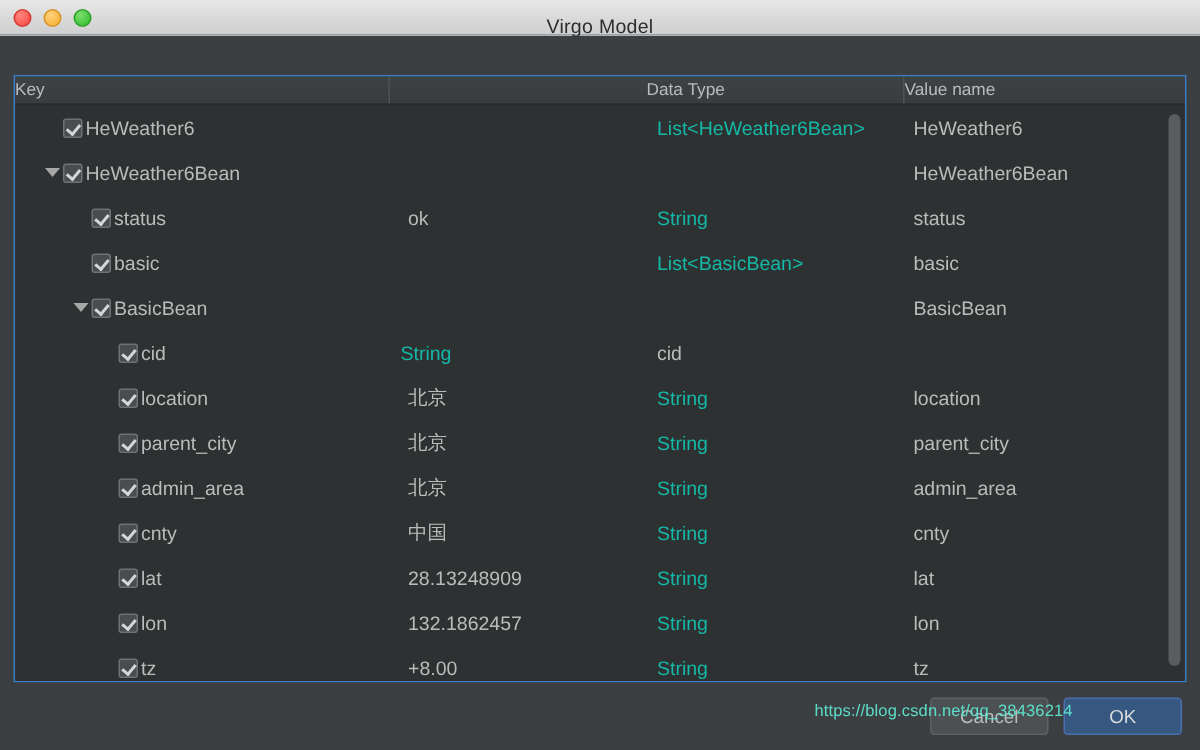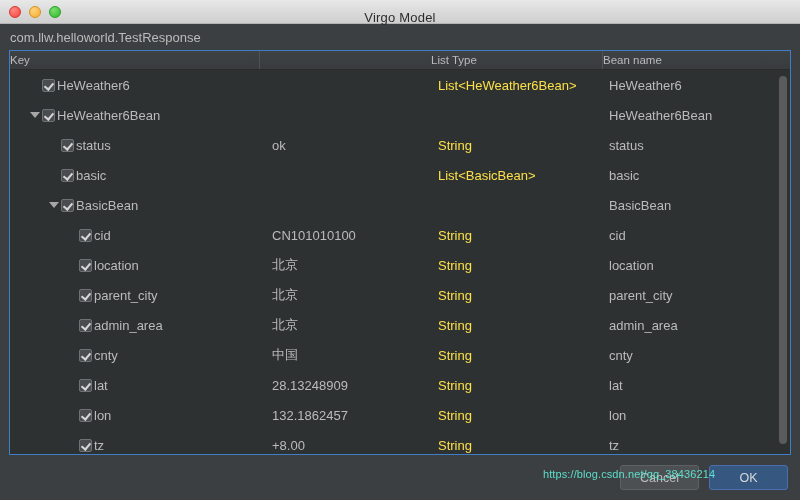--- a/index.html
+++ b/index.html
@@ -107,21 +107,21 @@
     white-space: nowrap;
     overflow: hidden;
   }
   .cell.key {
     width: 250px;
     display: flex;
     align-items: center;
     color: #bbbbbb;
   }
   .cell.val   { width: 171px; padding-left: 12px; color: #bbbbbb; }
-  .cell.type  { width: 172px; padding-left: 7px;  color: #fde047; }
+  .cell.type  { width: 172px; padding-left: 7px;  color: #14b8a6; }
   .cell.field { width: 187px; padding-left: 6px;  color: #bbbbbb; }
 
   
   .twisty {
     width: 14px; height: 14px;
     flex: 0 0 14px;
     position: relative;
   }
   .twisty.open::before {
     content: "";
@@ -219,31 +219,28 @@
 
   <div id="titlebar">
     <div id="traffic">
       <span class="light close"></span>
       <span class="light min"></span>
       <span class="light max"></span>
     </div>
     <div id="window-title">Virgo Model</div>
   </div>
 
-  <div id="classname-bar">
-    <span id="classname">com.llw.helloworld.TestResponse</span>
-  </div>
 
   <div id="table-panel">
 
     <div id="table-header">
       <div class="hcell col-key">Key</div>
       <div class="hcell col-val">Value</div>
-      <div class="hcell col-type">List Type</div>
-      <div class="hcell col-field">Bean name</div>
+      <div class="hcell col-type">Data Type</div>
+      <div class="hcell col-field">Value name</div>
     </div>
 
     <div id="table-body">
         <div class="row">
           <div class="cell key">
             <span class="indent" style="width: 18px;"></span>
             <span class="twisty"></span>
             <span class="cb"></span>
             <span class="keytext">HeWeather6</span>
           </div>
@@ -295,21 +292,20 @@
           <div class="cell type"></div>
           <div class="cell field">BasicBean</div>
         </div>
         <div class="row">
           <div class="cell key">
             <span class="indent" style="width: 55px;"></span>
             <span class="twisty"></span>
             <span class="cb"></span>
             <span class="keytext">cid</span>
           </div>
-          <div class="cell val">CN101010100</div>
           <div class="cell type">String</div>
           <div class="cell field">cid</div>
         </div>
         <div class="row">
           <div class="cell key">
             <span class="indent" style="width: 55px;"></span>
             <span class="twisty"></span>
             <span class="cb"></span>
             <span class="keytext">location</span>
           </div>

